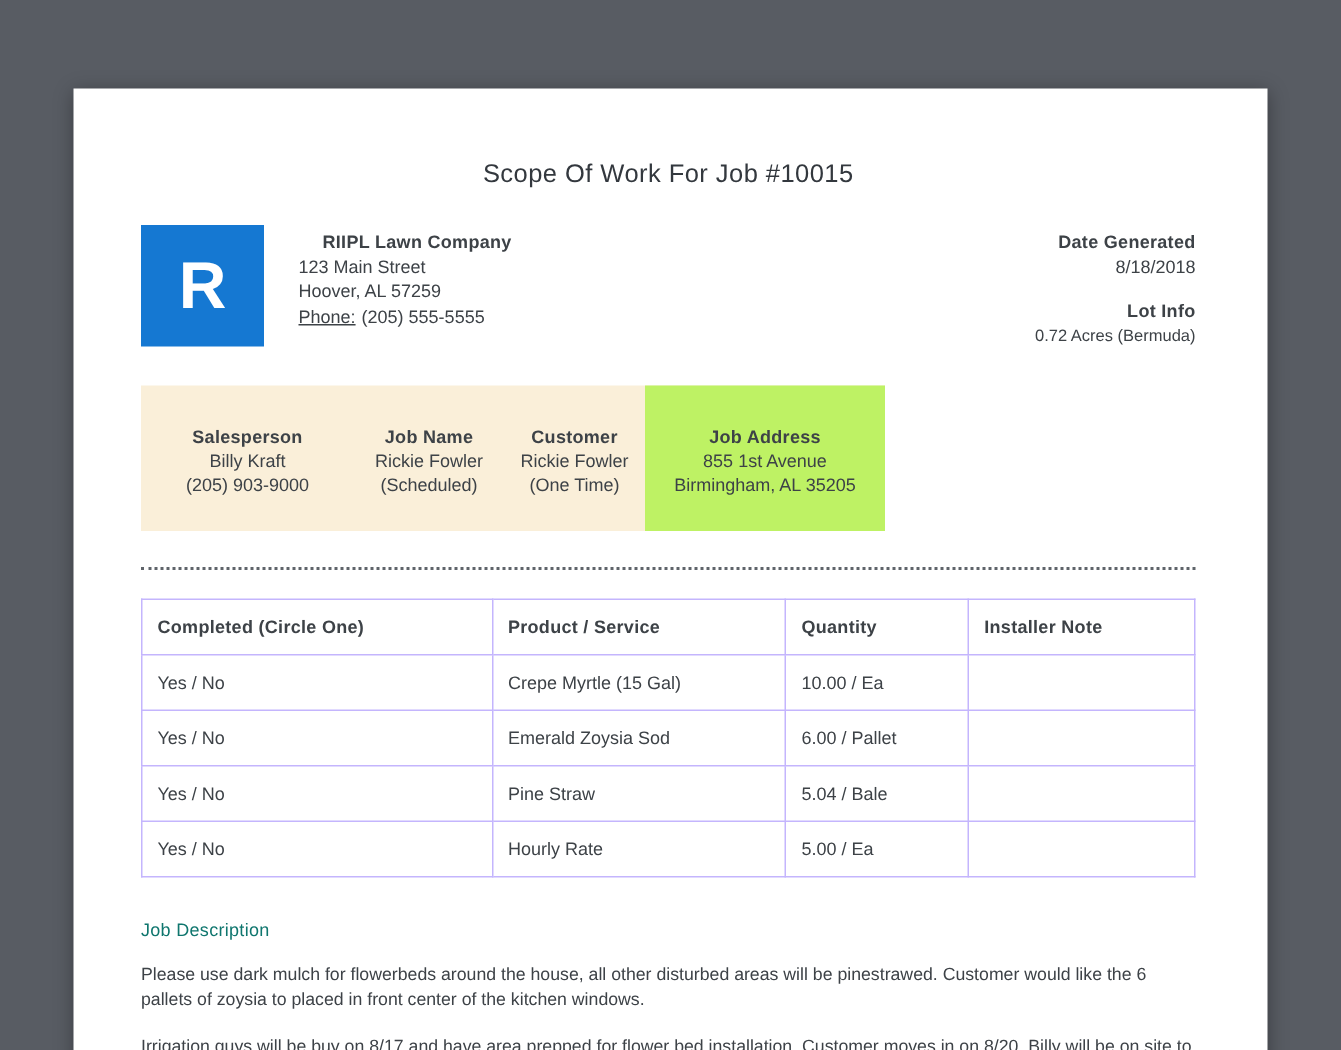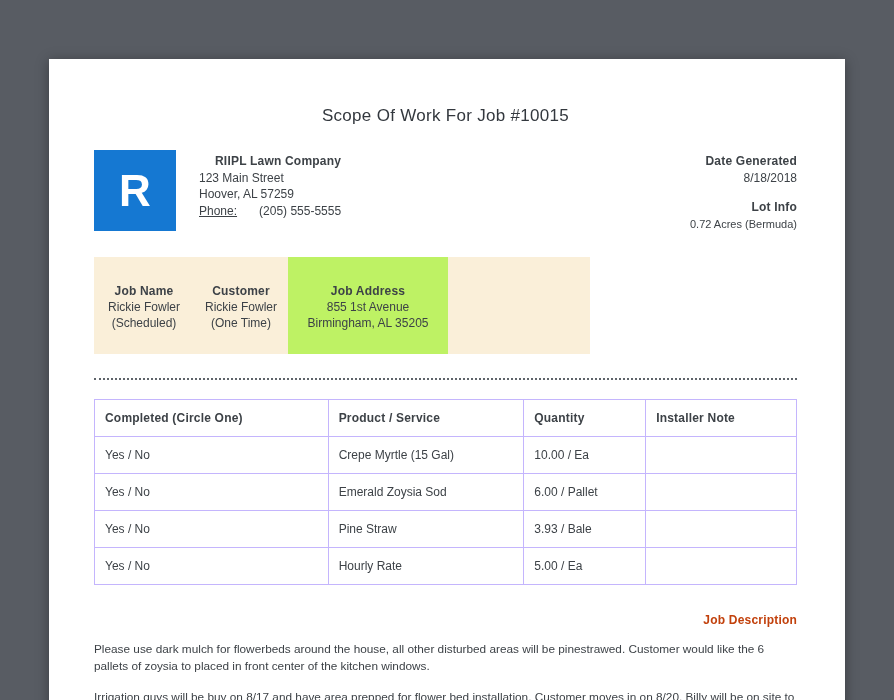--- a/index.html
+++ b/index.html
@@ -44,21 +44,21 @@
     font-weight: bold;
     line-height: 1;
   }
   .company-block {
     margin-left: 23px;
     font-size: 12px;
     line-height: 16.5px;
     padding-top: 3px;
   }
   .company-block .name { font-weight: bold; letter-spacing: 0.2px; padding-left: 16px; }
-  .underline { text-decoration: underline; margin-right: 22px; }
+  .underline { text-decoration: underline; margin-right: 4px; }
   .meta-block {
     margin-left: auto;
     text-align: right;
     font-size: 12px;
     line-height: 16.5px;
     padding-top: 3px;
   }
   .meta-block .label { font-weight: bold; letter-spacing: 0.2px; }
   .meta-block .gap { margin-top: 13px; }
   .meta-block .small { font-size: 11px; }
@@ -101,25 +101,24 @@
     vertical-align: middle;
     font-weight: normal;
   }
   table.work-table th { font-weight: bold; letter-spacing: 0.2px; }
   .col-completed { width: 234px; }
   .col-product   { width: 196px; }
   .col-quantity  { width: 122px; }
   .col-note      { width: 151px; }
   .desc-section { margin-top: 28px; }
   .desc-heading {
-    font-weight: bold;
+    font-weight: normal;
     font-size: 12px;
     letter-spacing: 0.2px;
-    color: #c2410c;
-    text-align: right;
+    color: #0f766e;
   }
   .desc-section p {
     margin-top: 14px;
     font-size: 11.8px;
     line-height: 17px;
     color: #3d4247;
   }
 </style>
 </head>
 <body>
@@ -141,20 +140,25 @@
       </div>
       <div class="meta-block">
         <div class="label">Date Generated</div>
         <div>8/18/2018</div>
         <div class="label gap">Lot Info</div>
         <div class="small">0.72 Acres (Bermuda)</div>
       </div>
     </div>
 
     <div class="job-band">
+      <div class="job-col c1">
+        <div class="label">Salesperson</div>
+        <div>Billy Kraft</div>
+        <div>(205) 903-9000</div>
+      </div>
       <div class="job-col c2">
         <div class="label">Job Name</div>
         <div>Rickie Fowler</div>
         <div>(Scheduled)</div>
       </div>
       <div class="job-col c3">
         <div class="label">Customer</div>
         <div>Rickie Fowler</div>
         <div>(One Time)</div>
       </div>
@@ -185,21 +189,21 @@
         </tr>
         <tr>
           <td>Yes / No</td>
           <td>Emerald Zoysia Sod</td>
           <td>6.00 / Pallet</td>
           <td></td>
         </tr>
         <tr>
           <td>Yes / No</td>
           <td>Pine Straw</td>
-          <td>3.93 / Bale</td>
+          <td>5.04 / Bale</td>
           <td></td>
         </tr>
         <tr>
           <td>Yes / No</td>
           <td>Hourly Rate</td>
           <td>5.00 / Ea</td>
           <td></td>
         </tr>
       </tbody>
     </table>

